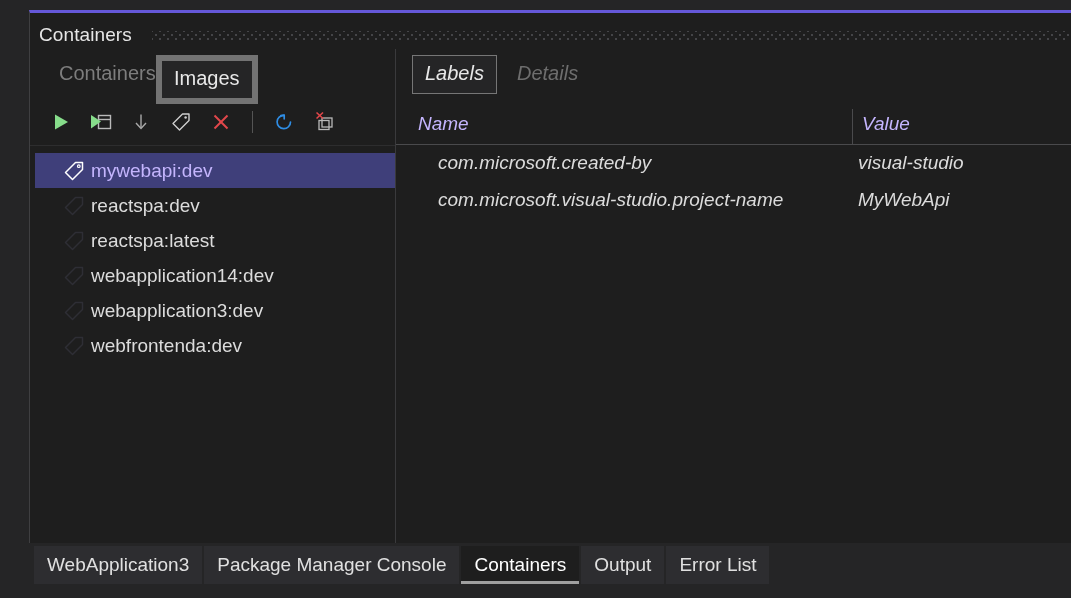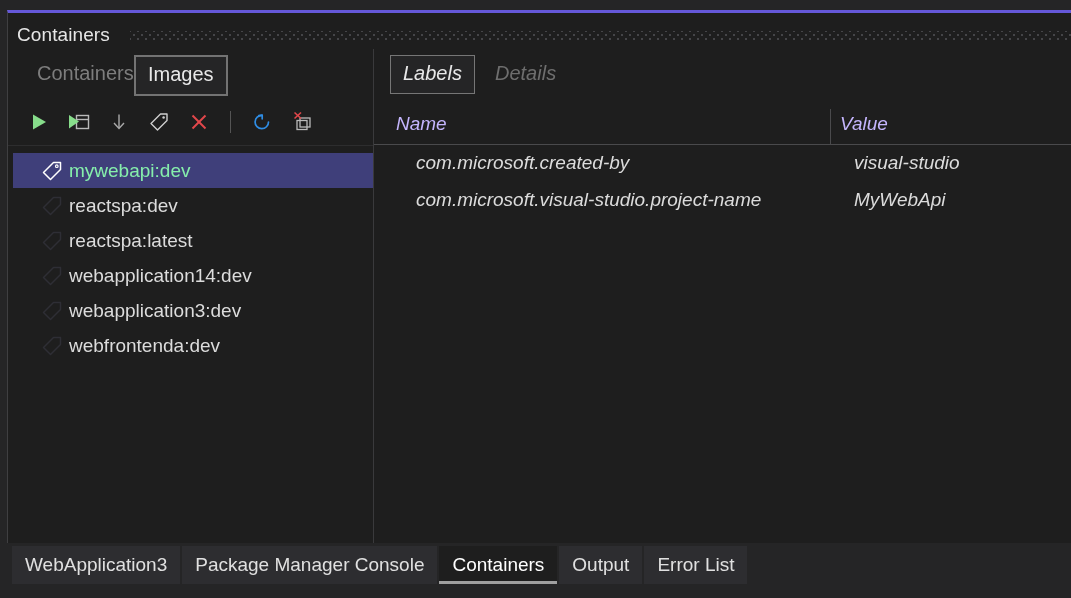--- a/index.html
+++ b/index.html
@@ -8,20 +8,21 @@
     width: 1071px; height: 598px;
     background: #252526;
     font-family: "Liberation Sans", sans-serif;
     overflow: hidden;
   }
 
   #root {
     position: relative;
     width: 894px; height: 598px;
     background: #252526;
+    margin-left: 22px;
   }
 
   
   .toolwindow {
     position: absolute;
     left: 7px; top: 10px;
     width: 1064px; height: 533px;
     background: #1e1e1e;
     border-left: 1px solid #3f3f41;
     border-top: 3px solid #6558d9;
@@ -72,21 +73,21 @@
     color: #7d7d7d;
     background: transparent;
     border: 1px solid transparent;
     white-space: nowrap;
     cursor: default;
   }
   .pivot.inactive { left: 16px; }
   .pivot.active {
     left: 126px;
     color: #e8e8e8;
-    border: 2px solid #737373;
+    border: 6px solid #737373;
     background: #252526;
   }
 
   
   .toolbar {
     position: absolute;
     left: 0; top: 52px;
     width: 100%; height: 42px;
     padding-left: 18px;
     display: flex;
@@ -134,21 +135,21 @@
   }
   .tree-icon {
     width: 34px; flex: none;
     display: flex; align-items: center; justify-content: center;
   }
   .tree-label {
     font-size: 19px;
     color: #dcdcdc;
     white-space: nowrap;
   }
-  .tree-row.selected .tree-label { color: #86efac; }
+  .tree-row.selected .tree-label { color: #c4b5fd; }
 
   
   .splitter {
     position: absolute;
     left: 365px; top: 36px;
     width: 1px; bottom: 0;
     background: #3a3a3c;
   }
 
   
@@ -214,21 +215,21 @@
     cursor: default;
   }
   .gr-cell {
     position: absolute;
     top: 7px;
     font-size: 19px;
     color: #dcdcdc;
     white-space: nowrap;
   }
   .gr-name { left: 42px; }
-  .gr-value { left: 480px; text-align: center; }
+  .gr-value { left: 462px; text-align: center; }
 
   
   .tabstrip {
     position: absolute;
     left: 7px; top: 545px;
     width: 1064px; height: 53px;
     background: #252526;
   }
   .tabs {
     position: absolute;

